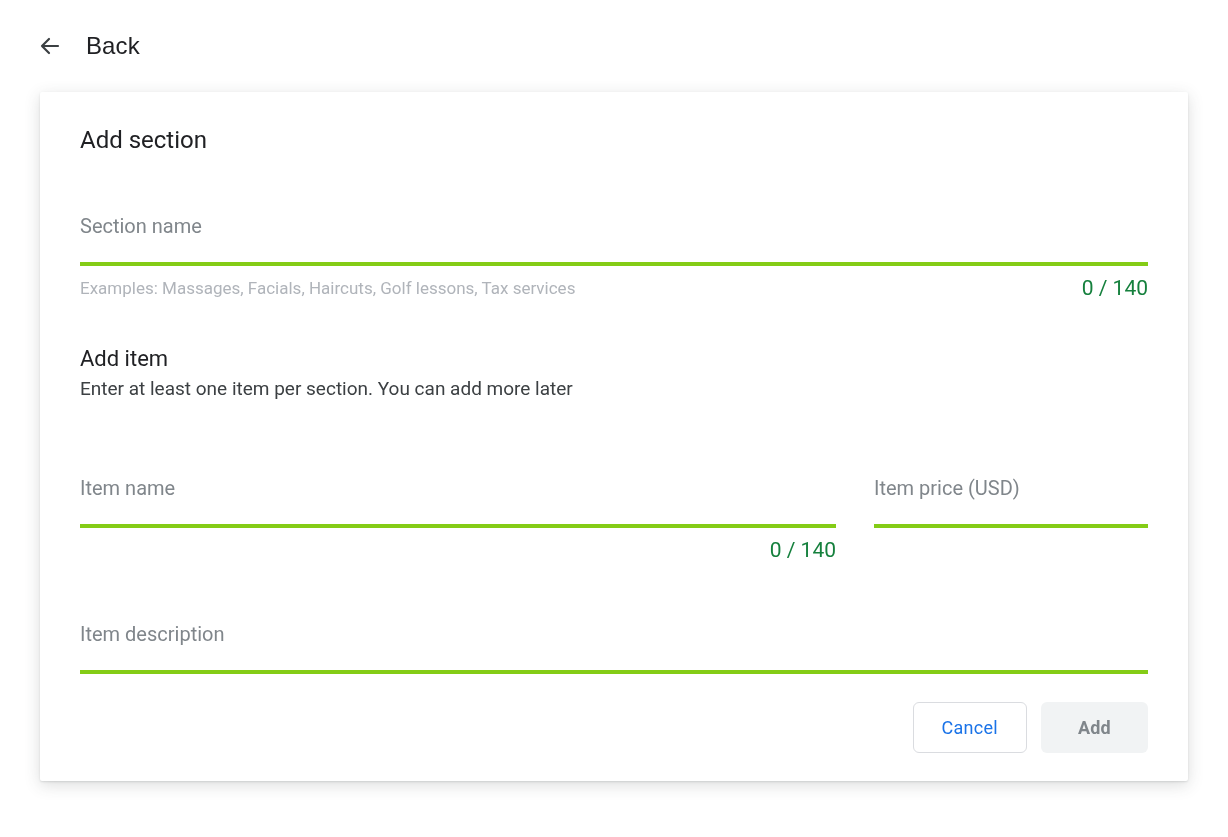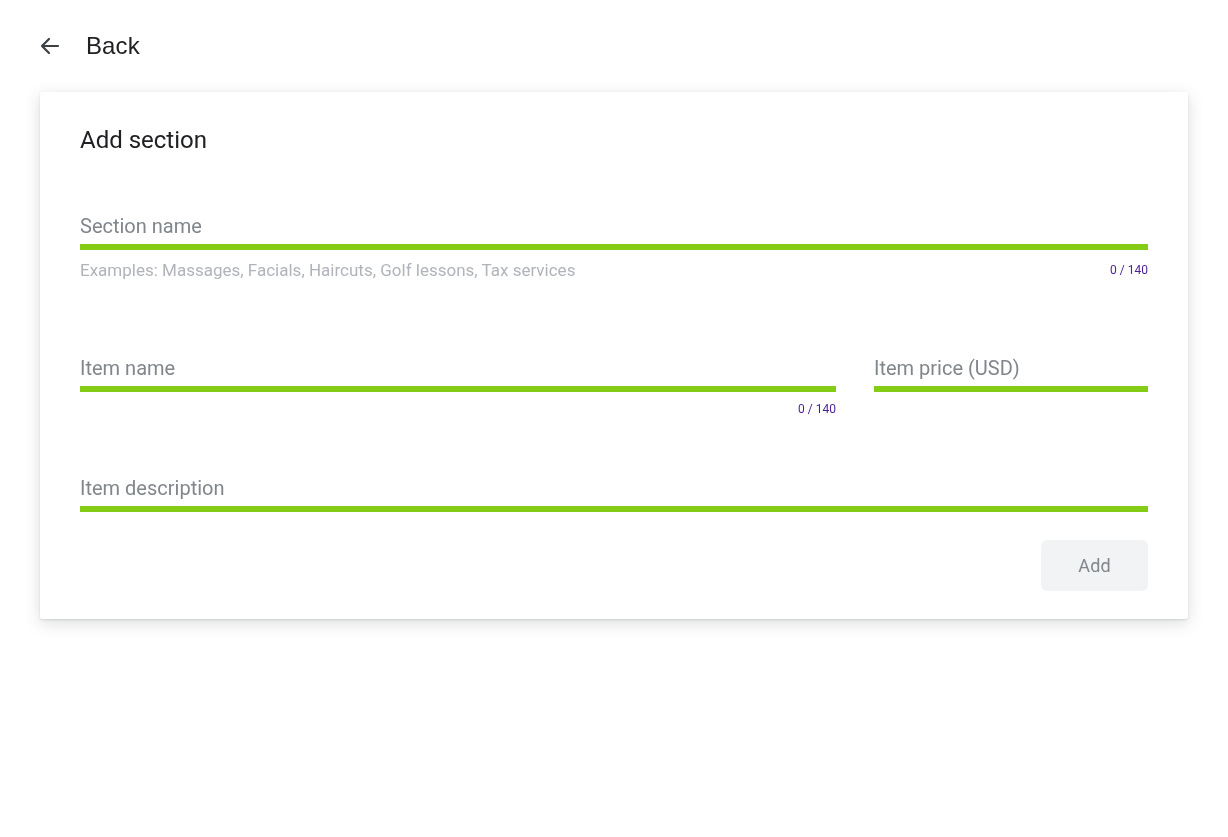--- a/index.html
+++ b/index.html
@@ -54,45 +54,45 @@
     font-weight: 400;
   }
 
   .field {
     position: relative;
     margin-top: 8px;
   }
   .field input {
     width: 100%;
     border: none;
-    border-bottom: 6px solid #84cc16;
+    border-bottom: 4px solid #84cc16;
     font-size: 20px;
-    padding: 4px 0 6px 0;
+    padding: 4px 0 24px 0;
     background: transparent;
     color: #202124;
     outline: none;
     font-family: inherit;
   }
   .field input::placeholder {
     color: #80868b;
     font-size: 20px;
   }
   .helper-row {
     display: flex;
     justify-content: space-between;
     align-items: center;
     margin-top: 10px;
   }
   .helper-text {
     font-size: 17px;
     color: #b0b4ba;
   }
   .counter {
-    font-size: 12px;
-    color: #4c1d95;
+    font-size: 21px;
+    color: #15803d;
     white-space: nowrap;
   }
 
   .add-item-block {
     margin-top: 46px;
   }
   .add-item-title {
     font-size: 22px;
     color: #202124;
     margin: 0 0 6px 0;
@@ -132,20 +132,21 @@
   .btn-cancel {
     background: #fff;
     color: #1a73e8;
     border: 1px solid #dadce0;
   }
   .btn-add {
     background: #f1f3f4;
     color: #80868b;
     border: 1px solid transparent;
     padding: 14px 36px;
+    font-weight: bold;
   }
 </style>
 </head>
 <body>
 
 <div class="topbar">
   <button class="back-btn">
     <span class="arrow">
       <svg width="24" height="24" viewBox="0 0 24 24" fill="none">
         <path d="M20 12H4M4 12L11 5M4 12L11 19" stroke="#3c4043" stroke-width="2.2" stroke-linecap="round" stroke-linejoin="round"></path>
@@ -160,20 +161,24 @@
   <h2 class="section-title">Add section</h2>
 
   <div class="field">
     <input type="text" placeholder="Section name" style="">
     <div class="helper-row">
       <span class="helper-text">Examples: Massages, Facials, Haircuts, Golf lessons, Tax services</span>
       <span class="counter">0 / 140</span>
     </div>
   </div>
 
+  <div class="add-item-block">
+    <h3 class="add-item-title">Add item</h3>
+    <p class="add-item-sub">Enter at least one item per section. You can add more later</p>
+  </div>
 
   <div class="item-row">
     <div class="item-name-col">
       <div class="field">
         <input type="text" placeholder="Item name" style="">
         <div class="helper-row">
           <span class="helper-text"></span>
           <span class="counter">0 / 140</span>
         </div>
       </div>
@@ -185,16 +190,17 @@
     </div>
   </div>
 
   <div class="desc-block">
     <div class="field">
       <input type="text" placeholder="Item description" style="">
     </div>
   </div>
 
   <div class="actions">
+    <button class="btn btn-cancel">Cancel</button>
     <button class="btn btn-add">Add</button>
   </div>
 
 </div>
 
 </body></html>

